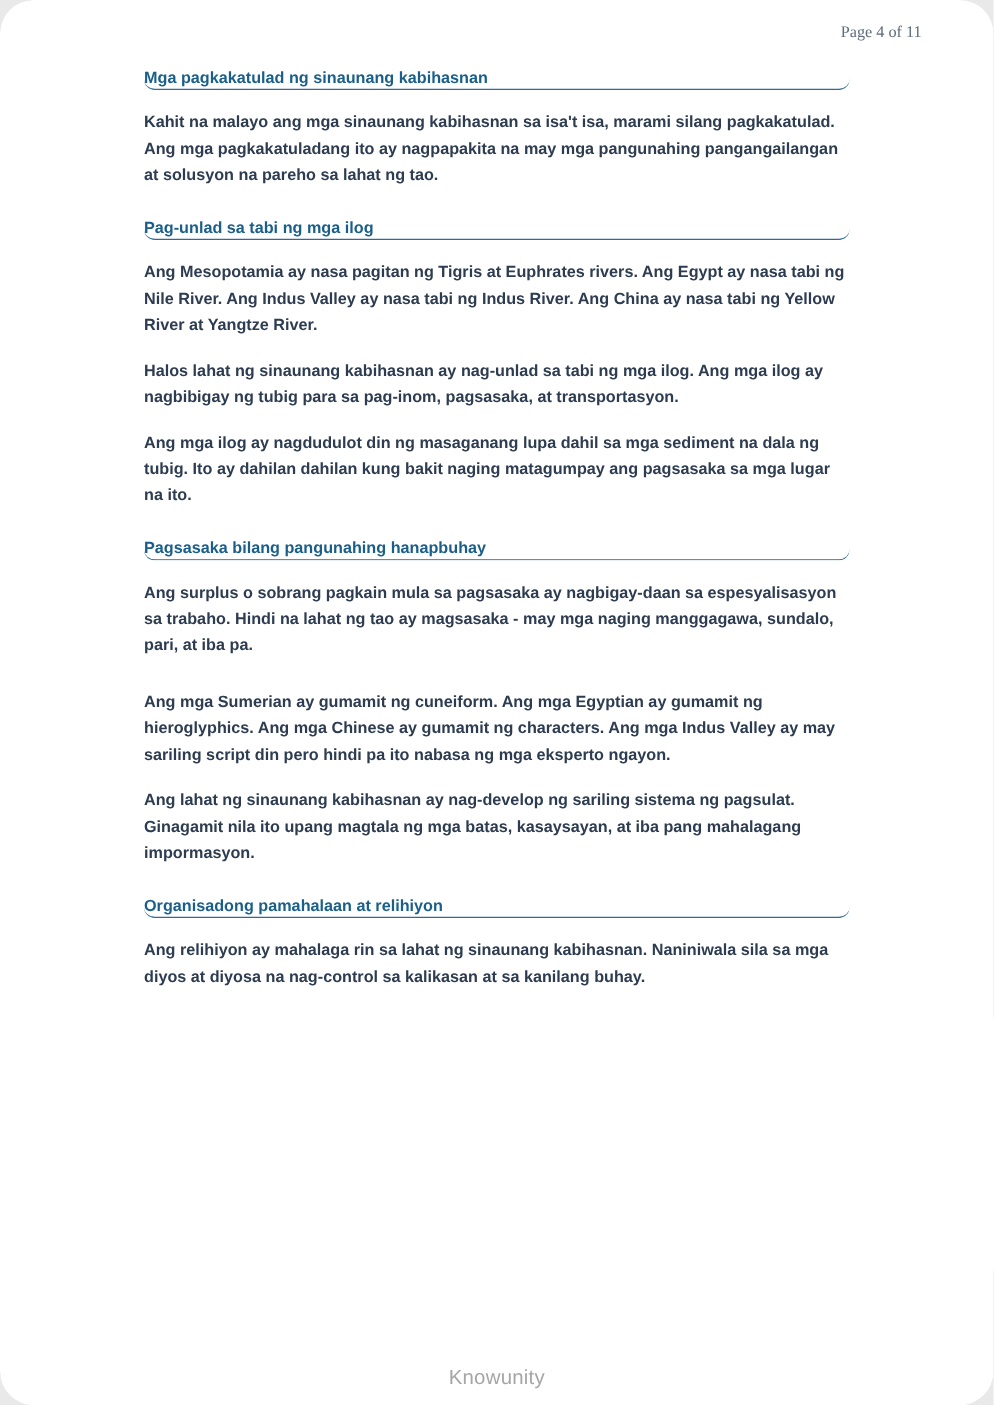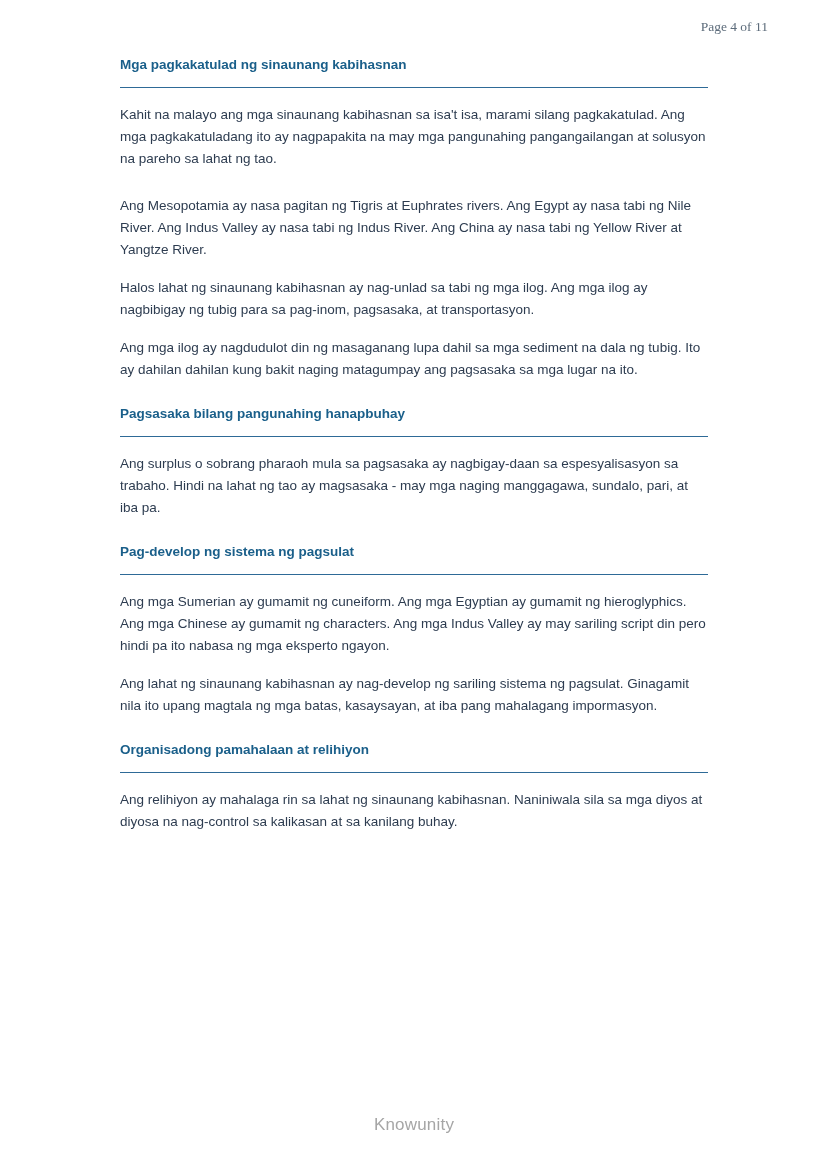--- a/index.html
+++ b/index.html
@@ -3,21 +3,21 @@
 <meta charset="utf-8">
 <style>
   :root {
     --heading-color: #1a5f8a;
     --rule-color: #2e6a97;
     --body-text-color: #2d3c50;
     --page-indicator-color: #5d6c7b;
     --watermark-color: #a6a6a6;
     --page-bg: #ffffff;
   }
-  * { margin: 0; padding: 0; box-sizing: border-box; }
+  * { margin: 0; padding: 0; box-sizing: border-box; border-radius: 28px; }
   html, body { background: #e9e9e9; }
   body {
     font-family: "Liberation Sans", sans-serif;
     -webkit-font-smoothing: antialiased;
   }
   .page {
     position: relative;
     width: 828px;
     height: 1171px;
     background: var(--page-bg);
@@ -36,32 +36,33 @@
     top: 57px;
     left: 120px;
     width: 588px;
   }
   .doc-section + .doc-section { margin-top: 25px; }
   .section-head {
     font-size: 13.5px;
     font-weight: bold;
     line-height: 16px;
     color: var(--heading-color);
-    padding-bottom: 14px;
+    padding-bottom: 1px;
     border-bottom: 1px solid var(--rule-color);
   }
   .para {
     margin-top: 16px;
     font-size: 13.5px;
     line-height: 22px;
     color: var(--body-text-color);
+    font-weight: bold;
   }
   .watermark {
     position: absolute;
-    bottom: 36px;
+    bottom: 13px;
     left: 0;
     width: 100%;
     text-align: center;
     font-size: 17px;
     color: var(--watermark-color);
     letter-spacing: 0.2px;
   }
 </style>
 </head>
 <body>
@@ -71,32 +72,32 @@
   <div class="page-indicator">Page 4 of 11</div>
 
   <main class="content">
 
     <section class="doc-section">
       <h2 class="section-head">Mga pagkakatulad ng sinaunang kabihasnan</h2>
       <p class="para">Kahit na malayo ang mga sinaunang kabihasnan sa isa't isa, marami silang pagkakatulad. Ang mga pagkakatuladang ito ay nagpapakita na may mga pangunahing pangangailangan at solusyon na pareho sa lahat ng tao.</p>
     </section>
 
     <section class="doc-section">
+      <h2 class="section-head">Pag-unlad sa tabi ng mga ilog</h2>
       <p class="para">Ang Mesopotamia ay nasa pagitan ng Tigris at Euphrates rivers. Ang Egypt ay nasa tabi ng Nile River. Ang Indus Valley ay nasa tabi ng Indus River. Ang China ay nasa tabi ng Yellow River at Yangtze River.</p>
       <p class="para">Halos lahat ng sinaunang kabihasnan ay nag-unlad sa tabi ng mga ilog. Ang mga ilog ay nagbibigay ng tubig para sa pag-inom, pagsasaka, at transportasyon.</p>
       <p class="para">Ang mga ilog ay nagdudulot din ng masaganang lupa dahil sa mga sediment na dala ng tubig. Ito ay dahilan dahilan kung bakit naging matagumpay ang pagsasaka sa mga lugar na ito.</p>
     </section>
 
     <section class="doc-section">
       <h2 class="section-head">Pagsasaka bilang pangunahing hanapbuhay</h2>
-      <p class="para">Ang surplus o sobrang pharaoh mula sa pagsasaka ay nagbigay-daan sa espesyalisasyon sa trabaho. Hindi na lahat ng tao ay magsasaka - may mga naging manggagawa, sundalo, pari, at iba pa.</p>
+      <p class="para">Ang surplus o sobrang pagkain mula sa pagsasaka ay nagbigay-daan sa espesyalisasyon sa trabaho. Hindi na lahat ng tao ay magsasaka - may mga naging manggagawa, sundalo, pari, at iba pa.</p>
     </section>
 
     <section class="doc-section">
-      <h2 class="section-head">Pag-develop ng sistema ng pagsulat</h2>
       <p class="para">Ang mga Sumerian ay gumamit ng cuneiform. Ang mga Egyptian ay gumamit ng hieroglyphics. Ang mga Chinese ay gumamit ng characters. Ang mga Indus Valley ay may sariling script din pero hindi pa ito nabasa ng mga eksperto ngayon.</p>
       <p class="para">Ang lahat ng sinaunang kabihasnan ay nag-develop ng sariling sistema ng pagsulat. Ginagamit nila ito upang magtala ng mga batas, kasaysayan, at iba pang mahalagang impormasyon.</p>
     </section>
 
     <section class="doc-section">
       <h2 class="section-head">Organisadong pamahalaan at relihiyon</h2>
       <p class="para">Ang relihiyon ay mahalaga rin sa lahat ng sinaunang kabihasnan. Naniniwala sila sa mga diyos at diyosa na nag-control sa kalikasan at sa kanilang buhay.</p>
     </section>
 
   </main>

